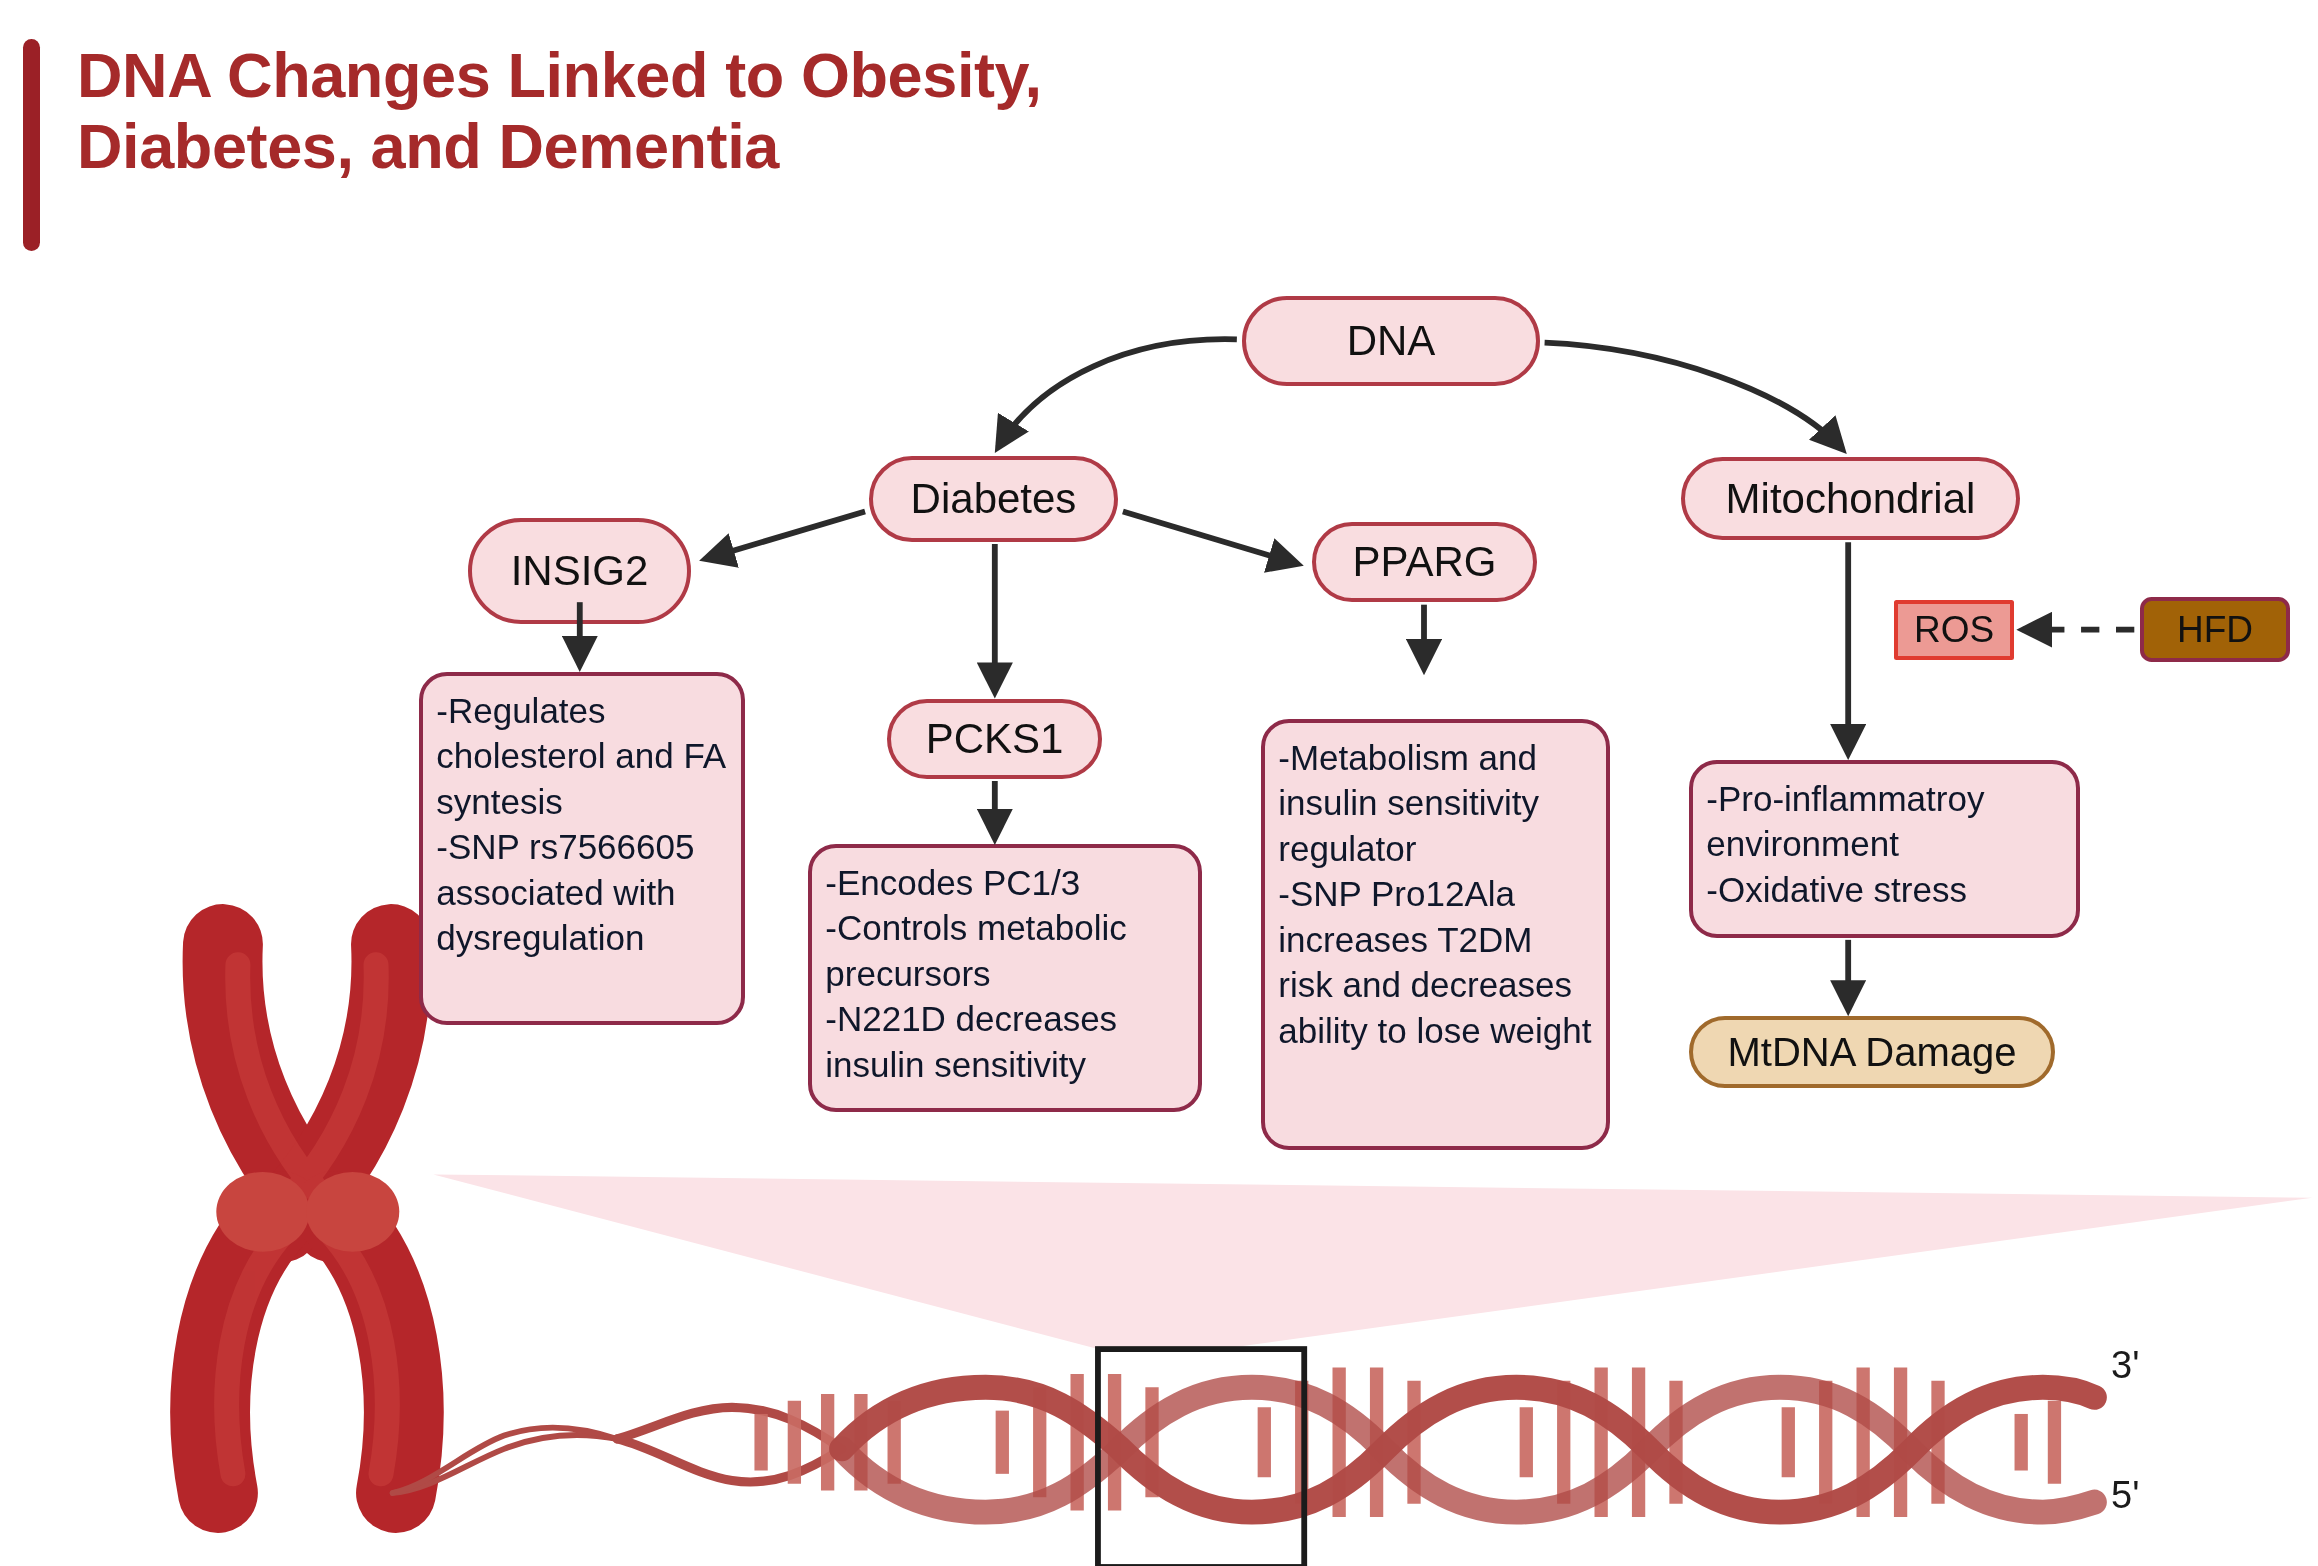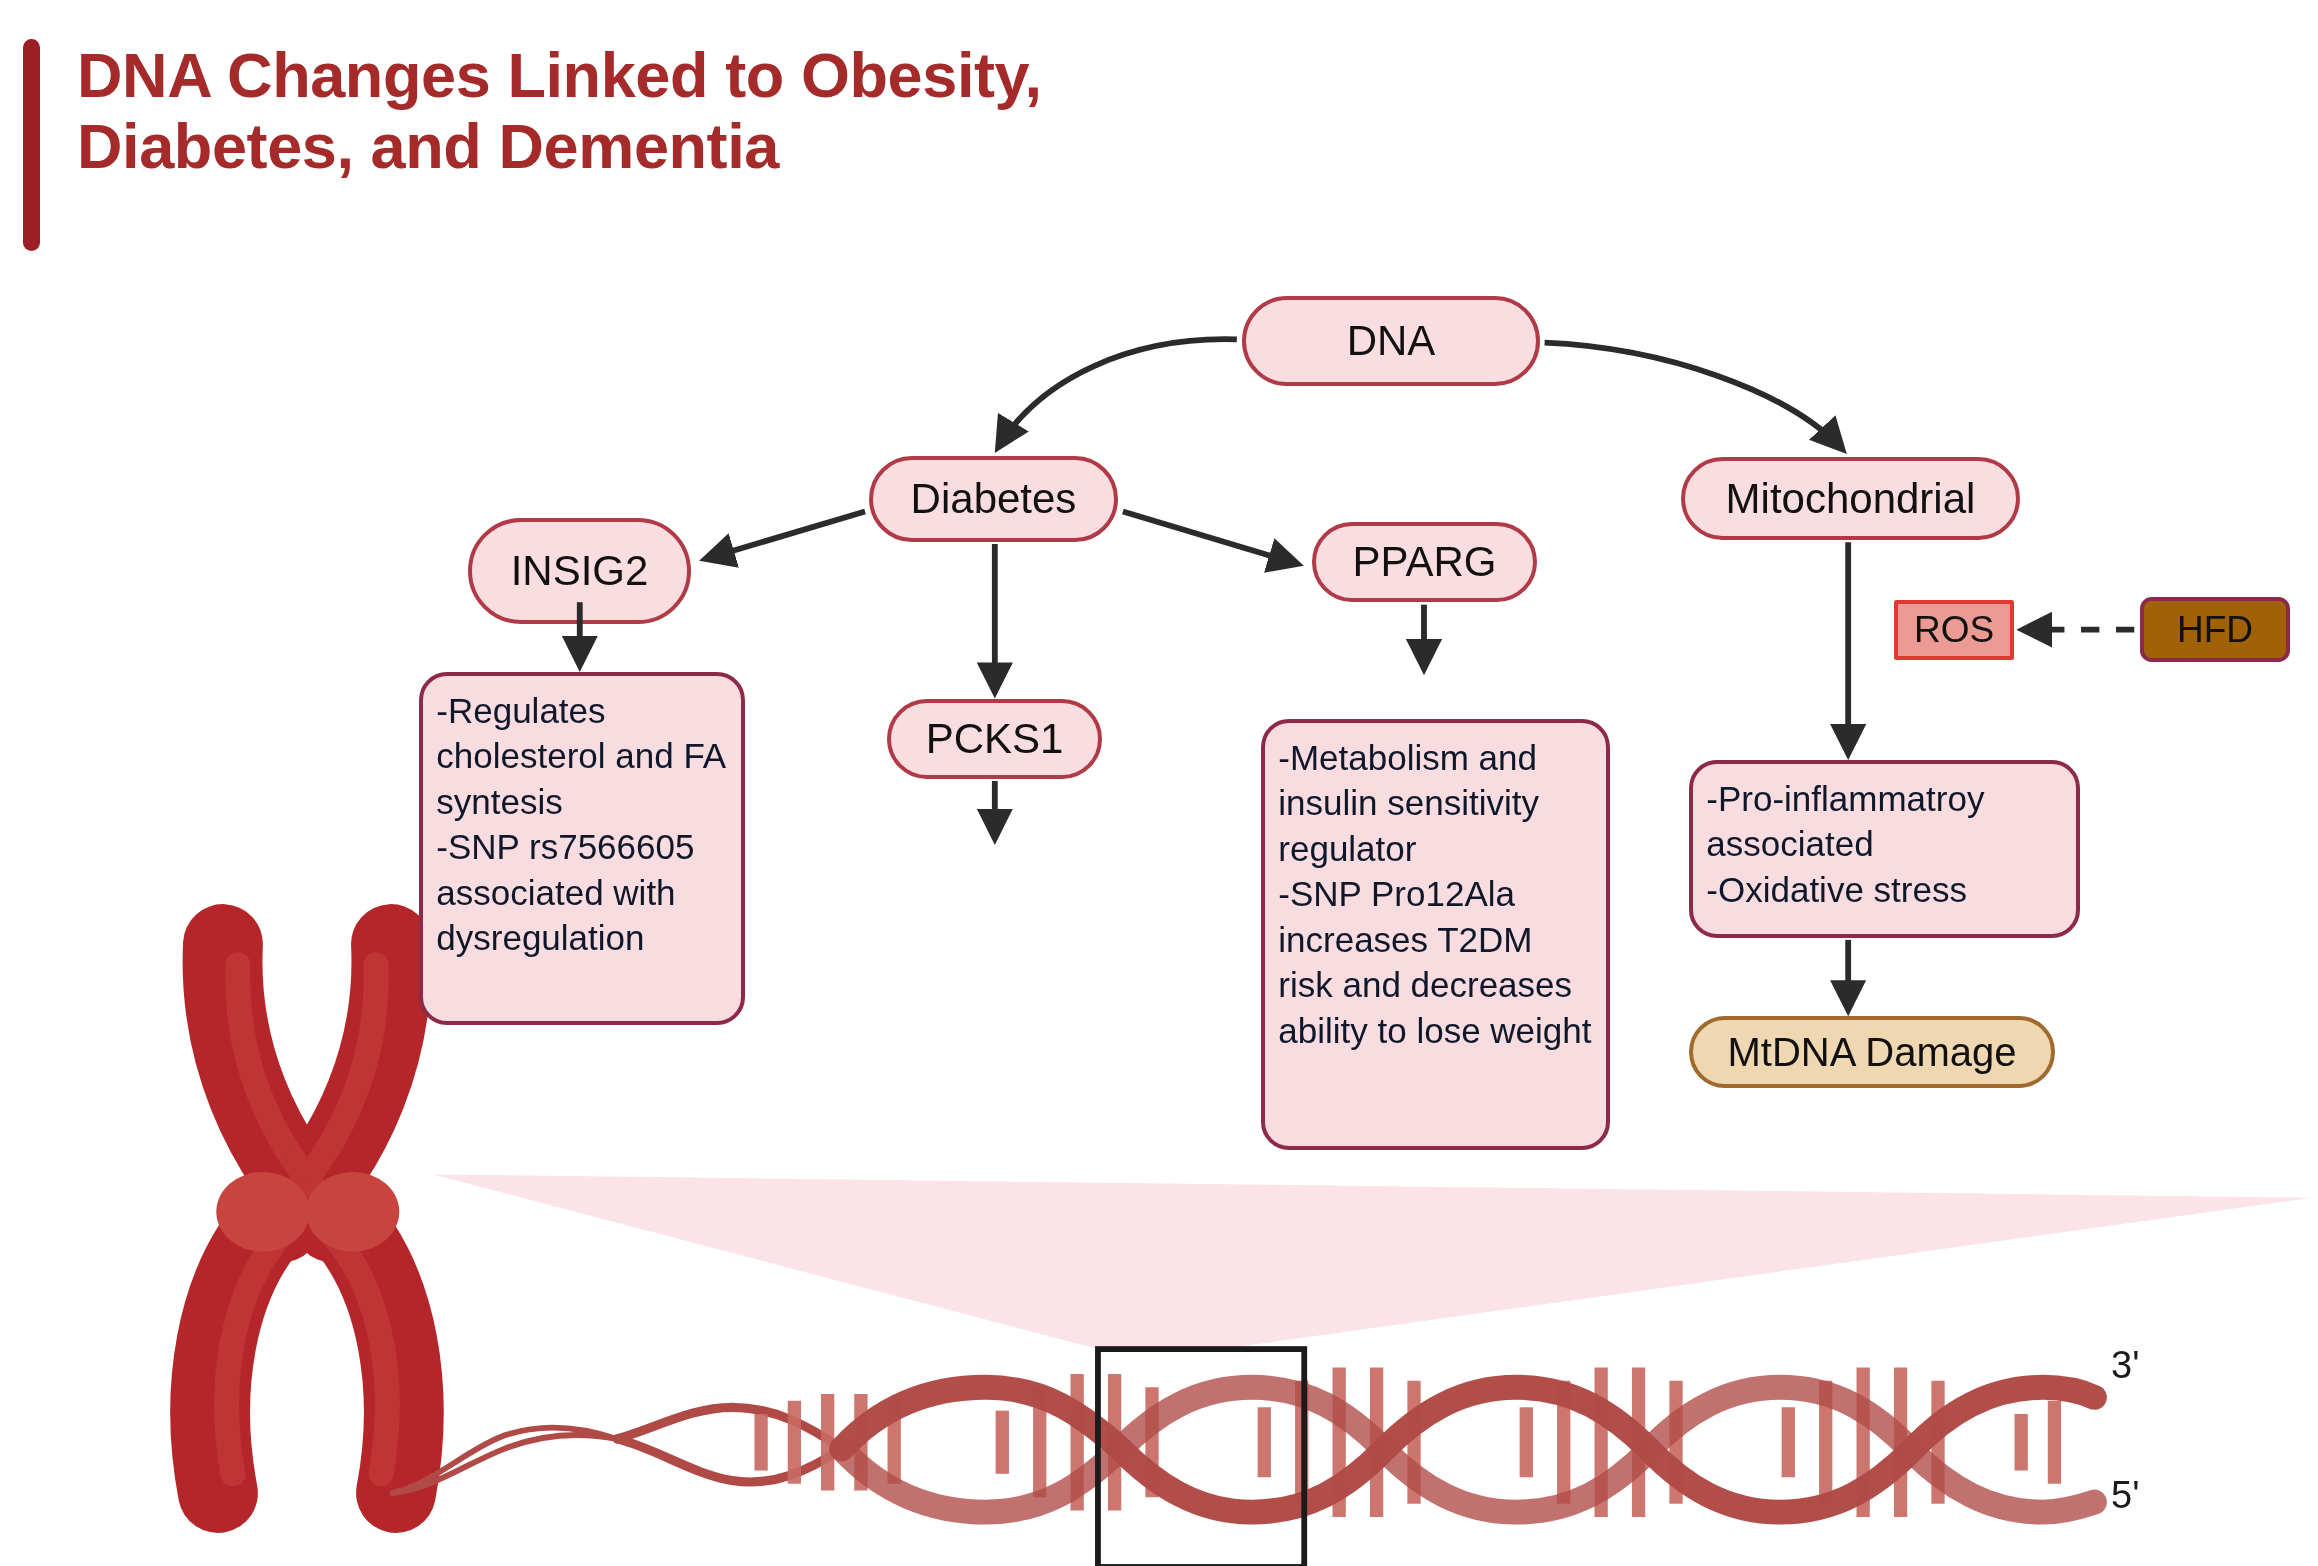--- a/index.html
+++ b/index.html
@@ -281,24 +281,27 @@
 
   <div class="node ros-box" id="node-ros">ROS</div>
 
   <div class="node hfd-box" id="node-hfd">HFD</div>
 
   <div class="node pill-tan" id="node-mtdna">MtDNA Damage</div>
 
   <div class="node textbox" id="box-insig2">-Regulates cholesterol and FA syntesis
 -SNP rs7566605 associated with dysregulation</div>
 
+  <div class="node textbox" id="box-pcks1">-Encodes PC1/3
+-Controls metabolic precursors
+-N221D decreases insulin sensitivity</div>
 
   <div class="node textbox" id="box-pparg">-Metabolism and insulin sensitivity regulator
 -SNP Pro12Ala increases T2DM risk and decreases ability to lose weight</div>
 
-  <div class="node textbox" id="box-mito">-Pro-inflammatroy associated
+  <div class="node textbox" id="box-mito">-Pro-inflammatroy environment
 -Oxidative stress</div>
 
   <div class="prime-label" id="label-3prime">3'</div>
   <div class="prime-label" id="label-5prime">5'</div>
 
 </div>
 
 
 </body></html>

